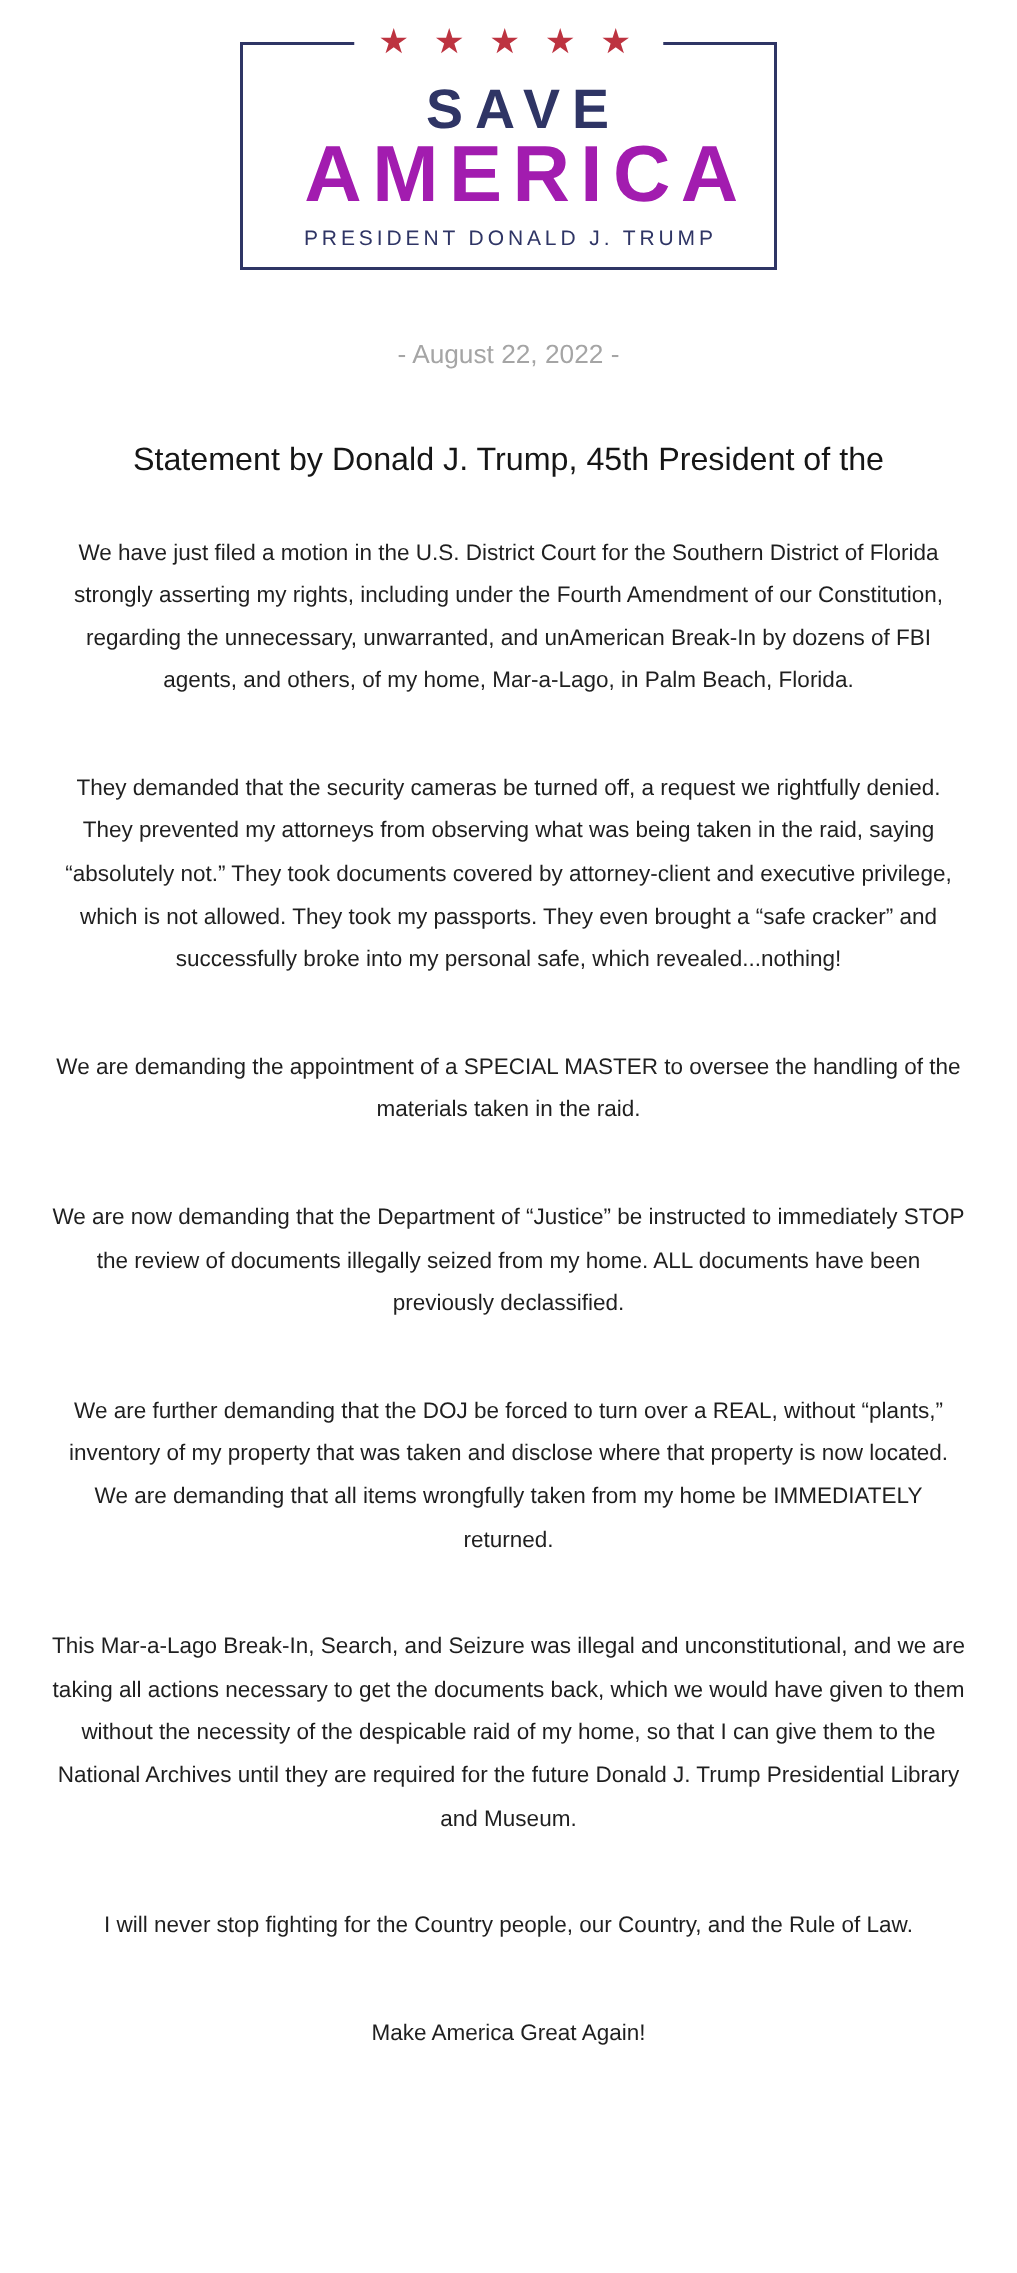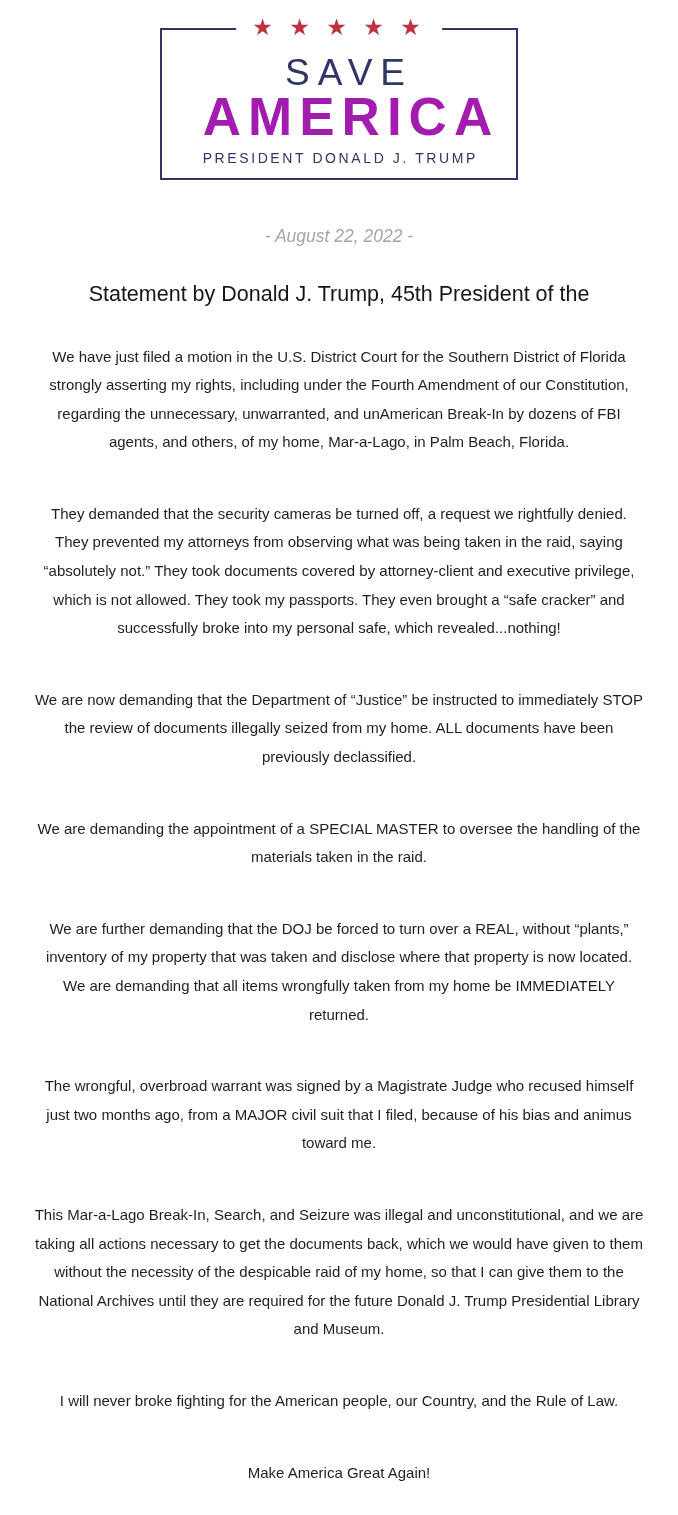--- a/index.html
+++ b/index.html
@@ -39,21 +39,21 @@
     font-size: 23px;
     line-height: 26px;
     letter-spacing: 5px;
     white-space: nowrap;
   }
   .logo-save {
     margin-top: 24px;
     color: #2f3565;
     font-size: 37px;
     line-height: 38px;
-    font-weight: normal;
+    font-weight: bold;
     letter-spacing: 8px;
     padding-left: 20px; 
   }
   .logo-america {
     margin-top: 1px;
     color: #a21caf;
     font-size: 53px;
     line-height: 48px;
     font-weight: bold;
     letter-spacing: 7px;
@@ -69,26 +69,25 @@
     padding-left: 2.6px;
   }
 
   
   .date-line {
     margin-top: 46px;
     text-align: center;
     color: #a5a5a5;
     font-size: 17.5px;
     line-height: 21px;
-    font-style: italic;
   }
 
   
   .statement-title {
-    margin-top: 32px;
+    margin-top: 44px;
     text-align: center;
     color: #161616;
     font-size: 21.5px;
     line-height: 31.5px;
     font-weight: 400;
   }
 
   
   .body-text {
     margin: 32px 33px 0 33px;
@@ -120,22 +119,21 @@
 
   <div class="date-line">- August 22, 2022 -</div>
 
   <div class="statement-title">
     <div>Statement by Donald J. Trump, 45th President of the</div>
   </div>
 
   <div class="body-text">
     <p>We have just filed a motion in the U.S. District Court for the Southern District of Florida strongly asserting my rights, including under the Fourth Amendment of our Constitution, regarding the unnecessary, unwarranted, and unAmerican Break-In by dozens of FBI agents, and others, of my home, Mar-a-Lago, in Palm Beach, Florida.</p>
     <p>They demanded that the security cameras be turned off, a request we rightfully denied. They prevented my attorneys from observing what was being taken in the raid, saying “absolutely not.” They took documents covered by attorney-client and executive privilege, which is not allowed. They took my passports. They even brought a “safe cracker” and successfully broke into my personal safe, which revealed...nothing!</p>
+    <p>We are demanding the appointment of a SPECIAL MASTER to oversee the handling of the materials taken in the raid.</p>
     <p>We are now demanding that the Department of “Justice” be instructed to immediately STOP the review of documents illegally seized from my home. ALL documents have been previously declassified.</p>
-    <p>We are demanding the appointment of a SPECIAL MASTER to oversee the handling of the materials taken in the raid.</p>
     <p>We are further demanding that the DOJ be forced to turn over a REAL, without “plants,” inventory of my property that was taken and disclose where that property is now located. We are demanding that all items wrongfully taken from my home be IMMEDIATELY returned.</p>
-    <p>The wrongful, overbroad warrant was signed by a Magistrate Judge who recused himself just two months ago, from a MAJOR civil suit that I filed, because of his bias and animus toward me.</p>
     <p>This Mar-a-Lago Break-In, Search, and Seizure was illegal and unconstitutional, and we are taking all actions necessary to get the documents back, which we would have given to them without the necessity of the despicable raid of my home, so that I can give them to the National Archives until they are required for the future Donald J. Trump Presidential Library and Museum.</p>
-    <p>I will never broke fighting for the American people, our Country, and the Rule of Law.</p>
+    <p>I will never stop fighting for the Country people, our Country, and the Rule of Law.</p>
     <p>Make America Great Again!</p>
   </div>
 
 </div>
 
 </body></html>

